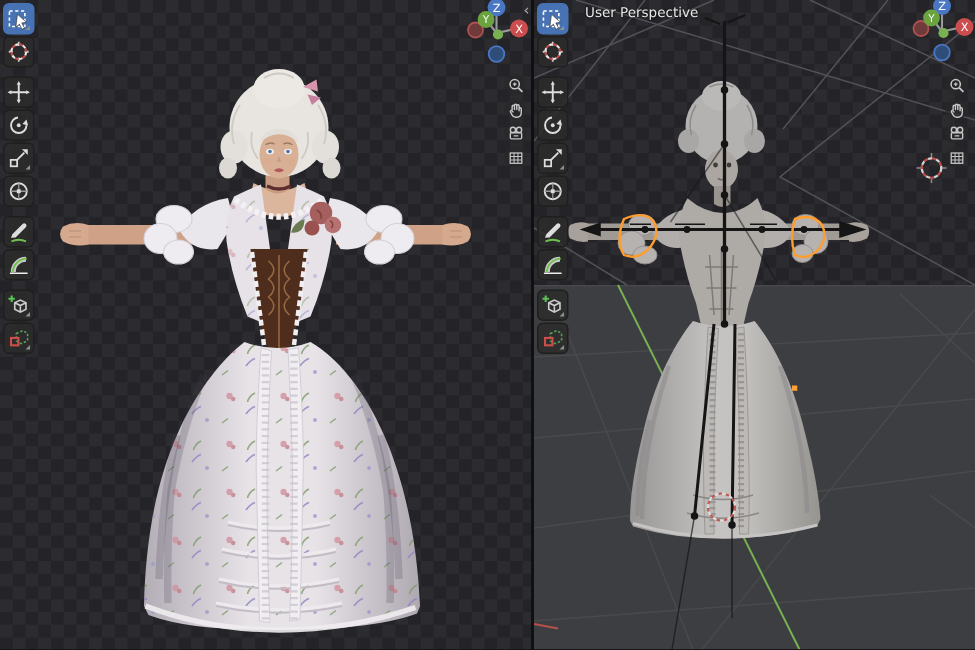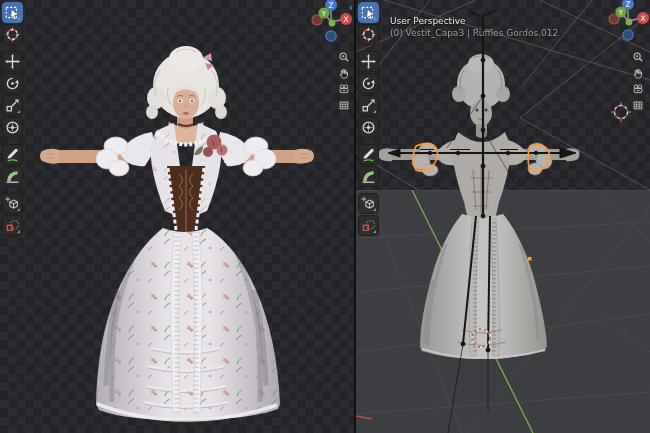--- a/index.html
+++ b/index.html
@@ -24,21 +24,21 @@
   .tool{position:relative;width:21px;height:21px;margin-bottom:1px;border-radius:4px;
     background:#2b2b2bd9;border:1px solid #1f1f1f;display:flex;align-items:center;
     justify-content:center;cursor:pointer;}
   .tool.active{background:var(--accent-blue);border-color:var(--accent-blue);}
   .tool.gap{margin-top:5px;}
   .tool svg{width:15px;height:15px;display:block;}
   .tool.sub::after{content:"";position:absolute;right:2px;bottom:2px;
     border-left:3px solid transparent;border-bottom:3px solid #909090;}
   
   .vp-text{position:absolute;left:34px;top:3px;z-index:4;line-height:12px;
-    font-size:9px;text-shadow:0 1px 2px rgba(0,0,0,.85);white-space:nowrap;margin-top:12px;}
+    font-size:9px;text-shadow:0 1px 2px rgba(0,0,0,.85);white-space:nowrap;}
   .vp-text .l1{color:#e8e8e8;}
   .vp-text .l2{color:#9f9f9f;}
   
   .gizmo{position:absolute;z-index:5;width:46px;height:46px;cursor:pointer;}
   .pane.left .gizmo{left:308px;top:-2px;}
   .pane.right .gizmo{left:249px;top:-3px;}
   .nav-col{position:absolute;top:49px;display:flex;flex-direction:column;z-index:5;}
   .pane.left .nav-col{left:336px;}
   .pane.right .nav-col{left:274px;}
   .navbtn{width:15px;height:15px;border-radius:50%;background:rgba(40,40,42,.65);
@@ -424,21 +424,20 @@
 
       <g transform="translate(621,112)">
         <path d="M0 -10V-7 M0 7V10 M-10 0H-7 M7 0H10" stroke="#8a8a8a" stroke-width="1"></path>
         <circle r="6.5" fill="none" stroke="#d5d5d5" stroke-width="1.5" stroke-dasharray="2.8 2.8"></circle>
         <circle r="6.5" fill="none" stroke="#bf4f4a" stroke-width="1.5" stroke-dasharray="2.8 2.8" stroke-dashoffset="2.8"></circle>
       </g>
     </svg>
 
     <div class="vp-text">
       <div class="l1">User Perspective</div>
-      <div class="l2">(0) Vestit_Capa3 | Ruffles Gordos.012</div>
     </div>
 
     <div class="toolbar" id="toolbar-right">
       <div class="tool active sub">
           <svg viewBox="0 0 14 14">
         <rect x="1.2" y="2.2" width="9.6" height="9.6" fill="none" stroke="#fff" stroke-width="1" stroke-dasharray="2 1.6"></rect>
         <path d="M6.2 4.2 L11.8 9.2 L8.9 9.6 L10.6 12.8 L9 13.6 L7.4 10.4 L5.2 12.2 Z" fill="#fff" stroke="#333" stroke-width=".4"></path>
           </svg>
         </div>
       <div class="tool">

